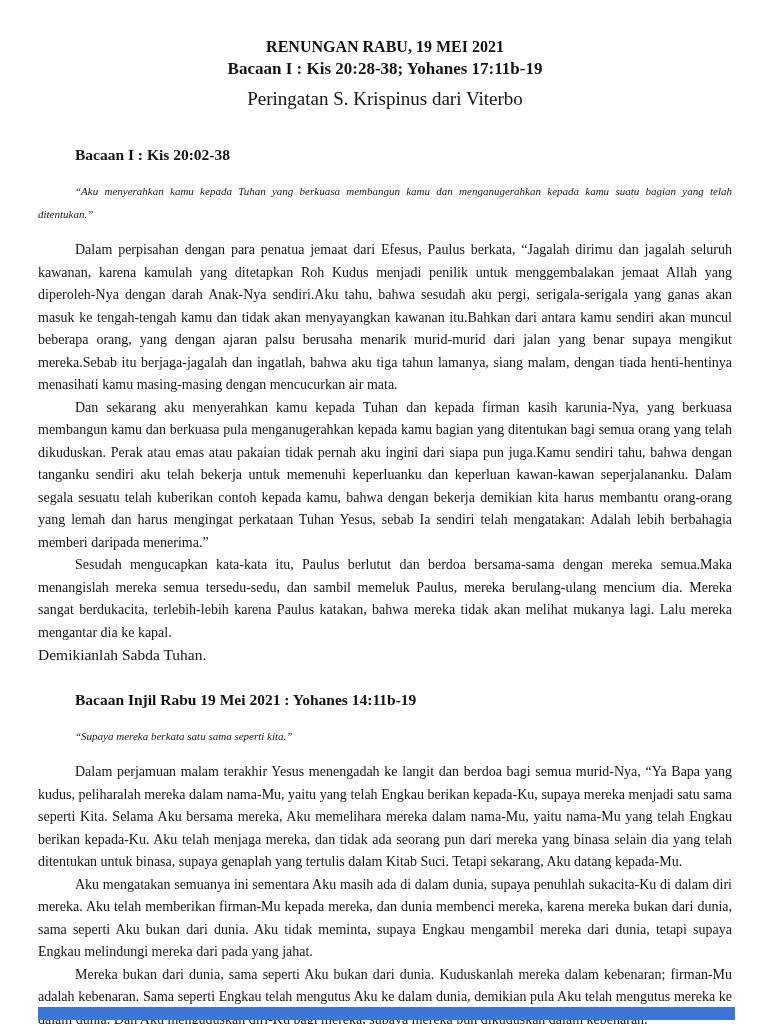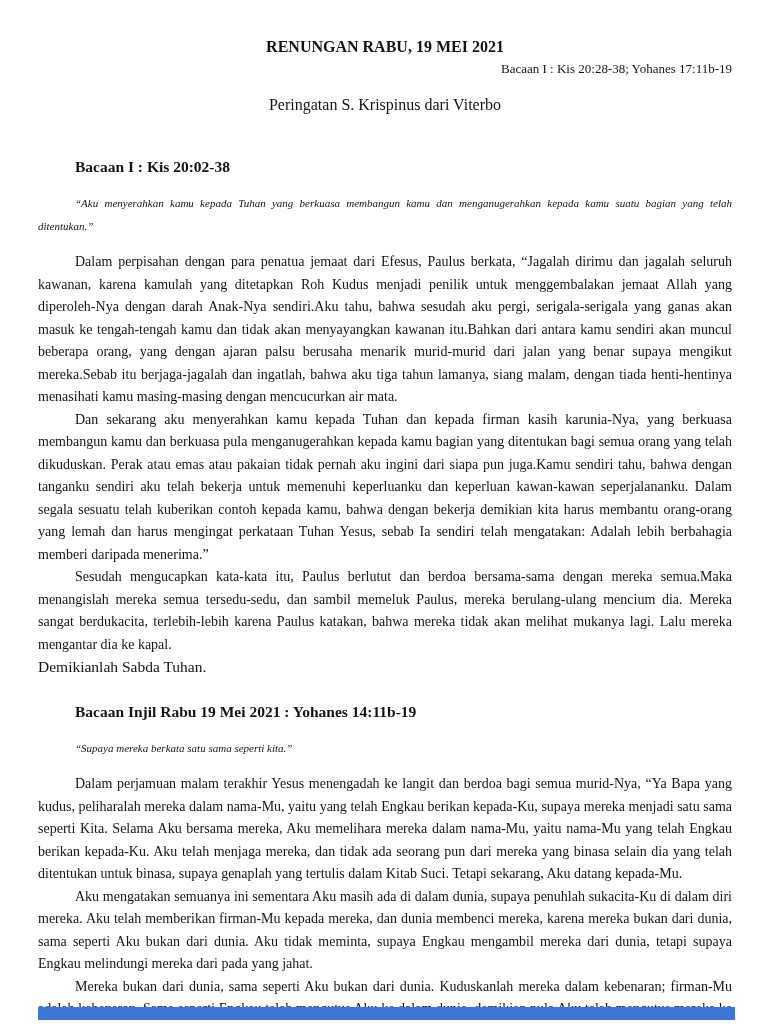--- a/index.html
+++ b/index.html
@@ -19,30 +19,29 @@
     overflow: hidden;
   }
   .doc-header { text-align: center; }
   .doc-title {
     font-weight: bold;
     font-size: 16px;
     line-height: 22px;
     margin: 0;
   }
   .doc-subtitle {
-    font-weight: normal;
-    font-size: 13px;
+    font-weight: bold;
+    font-size: 17px;
     line-height: 22px;
     margin: 0;
-    text-align: right;
   }
   .doc-memorial {
-    font-size: 16px;
+    font-size: 19px;
     line-height: 22px;
-    margin: 14px;
+    margin: 8px;
   }
   .section-heading {
     font-weight: bold;
     font-size: 15.5px;
     line-height: 22px;
     margin: 0;
     padding-left: 37px;
   }
   .lead-quote {
     font-style: italic;

